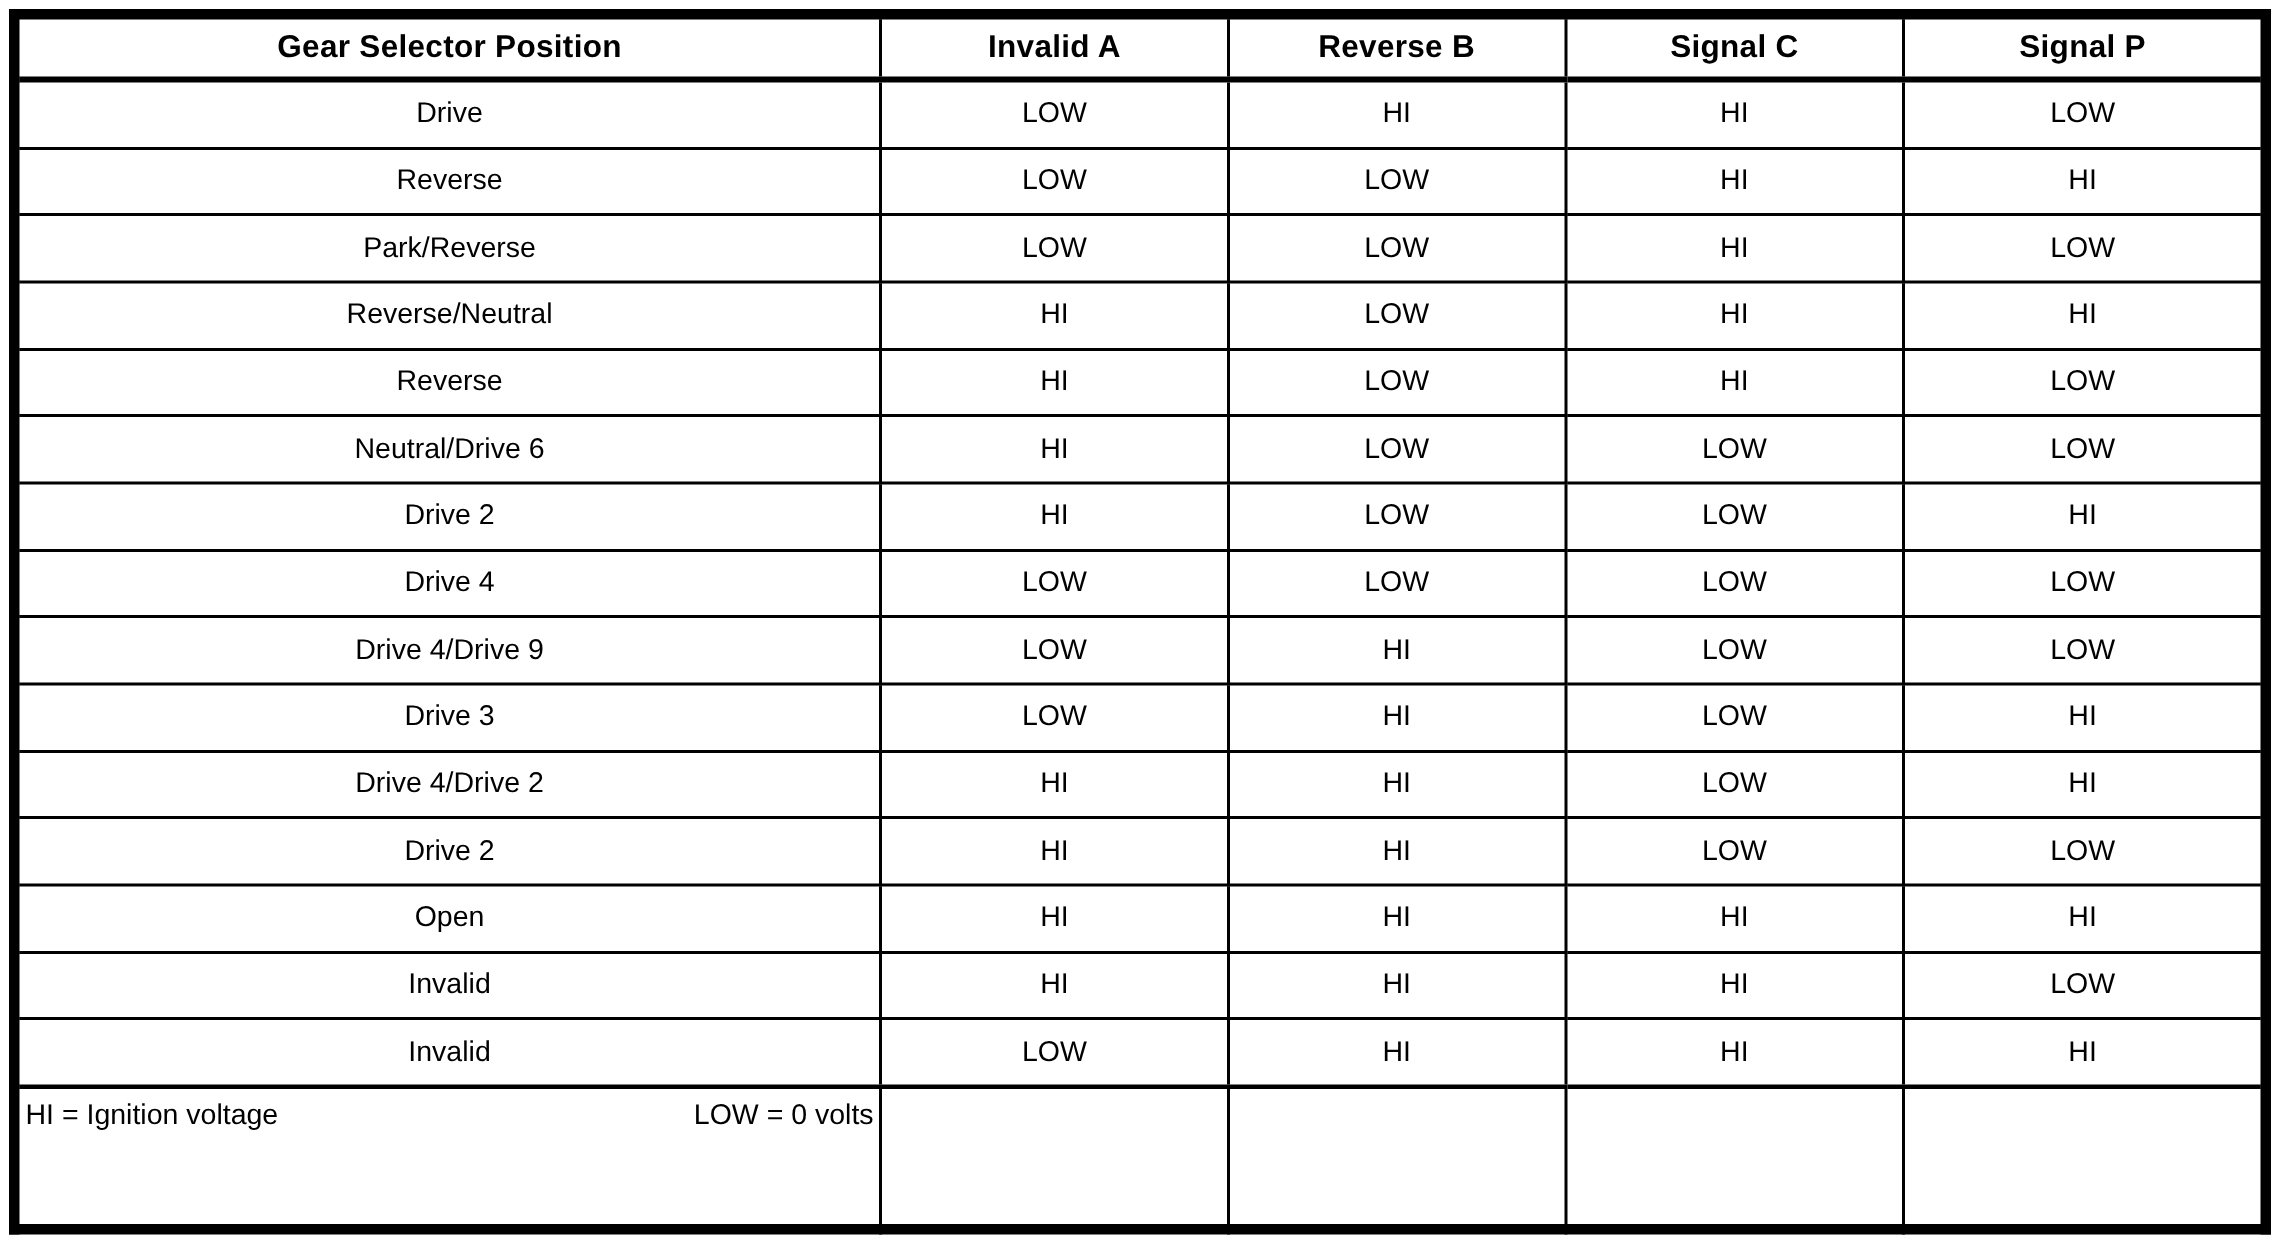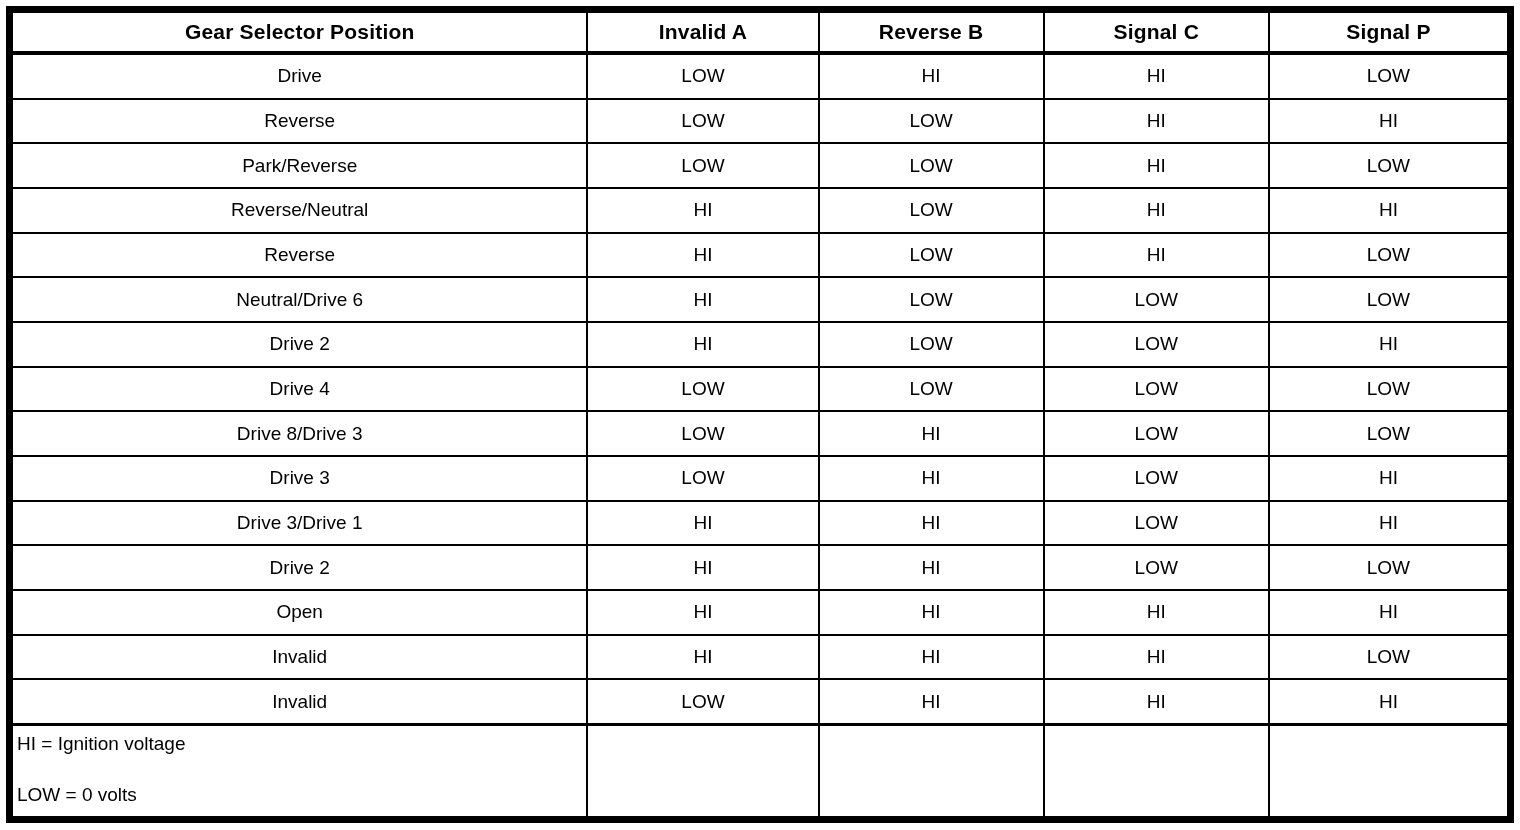--- a/index.html
+++ b/index.html
@@ -47,21 +47,21 @@
   tfoot td {
     border-top: 3px solid #000000;
     height: 90px;
   }
   td.legend-cell {
     text-align: left;
     vertical-align: top;
   }
   .legend-inner {
     display: flex;
-    flex-direction: column;
+    flex-direction: row;
     justify-content: space-between;
     height: 100%;
     box-sizing: border-box;
     padding: 8px 4px 10px 4px;
     font-size: 19px;
     line-height: 1.1;
   }
 </style>
 </head>
 <body>
@@ -135,35 +135,35 @@
           <td>HI</td>
         </tr>
         <tr>
           <td>Drive 4</td>
           <td>LOW</td>
           <td>LOW</td>
           <td>LOW</td>
           <td>LOW</td>
         </tr>
         <tr>
-          <td>Drive 8/Drive 3</td>
+          <td>Drive 4/Drive 9</td>
           <td>LOW</td>
           <td>HI</td>
           <td>LOW</td>
           <td>LOW</td>
         </tr>
         <tr>
           <td>Drive 3</td>
           <td>LOW</td>
           <td>HI</td>
           <td>LOW</td>
           <td>HI</td>
         </tr>
         <tr>
-          <td>Drive 3/Drive 1</td>
+          <td>Drive 4/Drive 2</td>
           <td>HI</td>
           <td>HI</td>
           <td>LOW</td>
           <td>HI</td>
         </tr>
         <tr>
           <td>Drive 2</td>
           <td>HI</td>
           <td>HI</td>
           <td>LOW</td>

